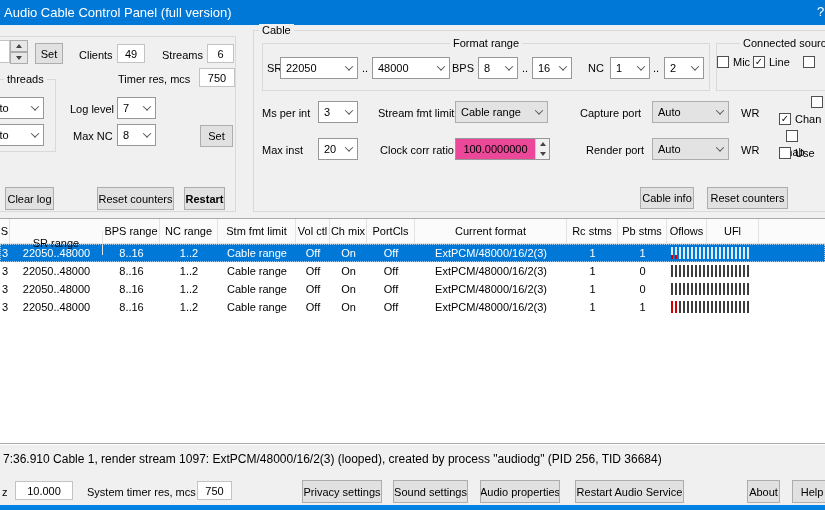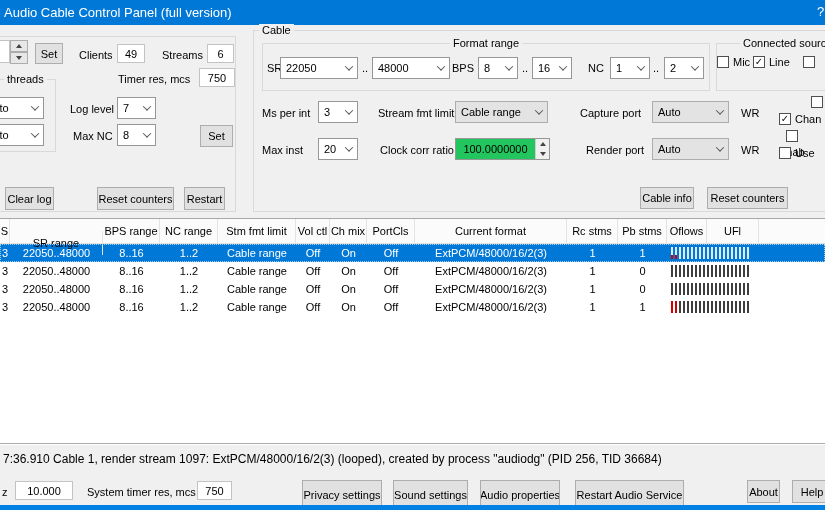--- a/index.html
+++ b/index.html
@@ -20,21 +20,21 @@
   .edit { position:absolute; background:#fff; border:1px solid #c3c3c3; display:flex; align-items:center; justify-content:center; white-space:nowrap; overflow:hidden; }
   .combo { position:absolute; height:22px; background:#fff; border:1px solid #979797; display:flex; align-items:center; padding:0 5px 0 5px; overflow:hidden; }
   .combo.gray { background:#e3e3e3; border-color:#adadad; }
   .combo .cval { flex:1; white-space:nowrap; overflow:hidden; }
   .chev { flex:none; width:6px; height:6px; border-right:1.4px solid #565656; border-bottom:1.4px solid #565656; transform:rotate(45deg) translate(-1px,-1px); margin-left:5px; }
 
   .spinbtn { position:absolute; background:#e7e7e7; border:1px solid #acacac; display:flex; align-items:center; justify-content:center; }
   .tri-up { width:0; height:0; border-left:3px solid transparent; border-right:3px solid transparent; border-bottom:4px solid #444; }
   .tri-dn { width:0; height:0; border-left:3px solid transparent; border-right:3px solid transparent; border-top:4px solid #444; }
 
-  .spinbox { position:absolute; height:22px; background:#22c55e; border:1px solid #979797; display:flex; }
+  .spinbox { position:absolute; height:22px; background:#ec4899; border:1px solid #979797; display:flex; }
   .spinbox .sval { flex:1; display:flex; align-items:center; justify-content:center; white-space:nowrap; overflow:hidden; }
   .spinbox .scol { flex:none; width:14px; border-left:1px solid #cfcfcf; display:flex; flex-direction:column; }
   .spinbox .scol div { flex:1; display:flex; align-items:center; justify-content:center; background:#f0f0f0; }
 
   .cb { position:absolute; display:flex; align-items:center; gap:4px; white-space:nowrap; }
   .cb .box { flex:none; width:12px; height:12px; background:#fff; border:1px solid #4f4f4f; font-size:10px; line-height:10px; text-align:center; color:#111; }
 
   #connected-checkboxes .cb:nth-child(1) { left:717px; top:56px; }
   #connected-checkboxes .cb:nth-child(2) { left:753px; top:56px; }
   #connected-checkboxes .cb:nth-child(3) { left:803px; top:56px; }
@@ -53,21 +53,21 @@
   .mbar { flex:none; width:2px; height:12px; background:#3e3e3e; }
   .trow.selected .mbar { background:#dcebf8; }
   .mbar.full { background:#d40000; }
   .mbar.tip { background:linear-gradient(to top,#d40000 4px,#3e3e3e 4px); }
   .trow.selected .mbar.tip { background:linear-gradient(to top,#d40000 4px,#dcebf8 4px); }
 
   .hr { position:absolute; left:0; top:443px; width:825px; height:2px; border-top:1px solid #ababab; border-bottom:1px solid #fdfdfd; }
   #logline { position:absolute; left:3px; top:452px; font-size:12px; white-space:nowrap; }
   .bluestrip { position:absolute; left:0; top:505px; width:825px; height:5px; background:#0081e3; }
 
-  #bottom-buttons .bbtn { top:480px; height:30px; }
+  #bottom-buttons .bbtn { top:480px; height:23px; }
   #bottom-buttons .bbtn:nth-child(1) { left:302px; width:80px; }
   #bottom-buttons .bbtn:nth-child(2) { left:393px; width:75px; }
   #bottom-buttons .bbtn:nth-child(3) { left:480px; width:80px; }
   #bottom-buttons .bbtn:nth-child(4) { left:575px; width:109px; }
 
   
   #group-left   { left:-20px; top:36px;  width:256px; height:176px; }
   #edit-cut     { left:-20px; top:40px;  width:30px;  height:23px; }
   #spin-up      { left:10px;  top:40px;  width:18px;  height:12px; }
   #spin-down    { left:10px;  top:52px;  width:18px;  height:12px; }
@@ -82,21 +82,21 @@
   #lbl-threads  { left:4px;   top:73px; }
   #combo-thread1{ left:-20px; top:97px;  width:64px; }
   #combo-thread2{ left:-20px; top:124px; width:64px; }
   #lbl-loglevel { left:70px;  top:103px; }
   #combo-loglevel{ left:117px; top:97px; width:39px; }
   #lbl-maxnc    { left:73px;  top:130px; }
   #combo-maxnc  { left:117px; top:124px; width:39px; }
   #btn-set2     { left:200px; top:125px; width:33px;  height:22px; }
   #btn-clearlog { left:5px;   top:187px; width:49px;  height:23px; }
   #btn-reset-left{ left:97px; top:187px; width:77px;  height:23px; }
-  #btn-restart  { left:184px; top:187px; width:41px;  height:23px; }
+  #btn-restart  { left:184px; top:187px; width:41px;  height:23px;font-weight:bold; }
 
   #group-cable  { left:253px; top:30px;  width:579px; height:182px; }
   #lbl-cable    { left:259px; top:24px; }
   #group-format { left:262px; top:43px;  width:448px; height:48px; }
   #lbl-format   { left:450px; top:37px; }
   #lbl-sr       { left:267px; top:62px; }
   #combo-sr-min { left:280px; top:57px;  width:78px; }
   #sep1         { left:362px; top:62px; }
   #combo-sr-max { left:372px; top:57px;  width:78px; }
   #lbl-bps      { left:452px; top:62px; }

